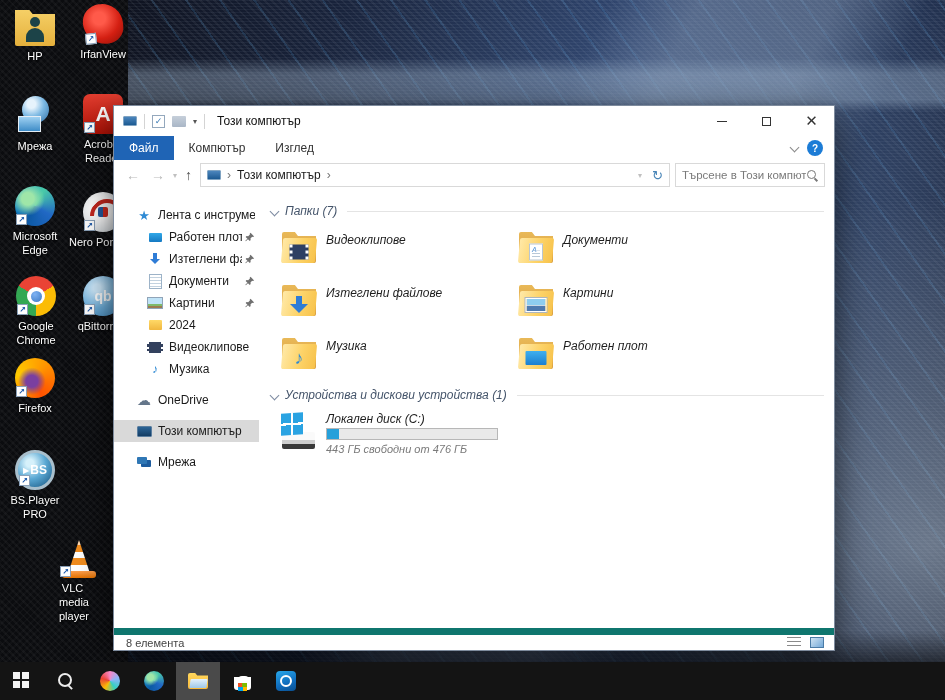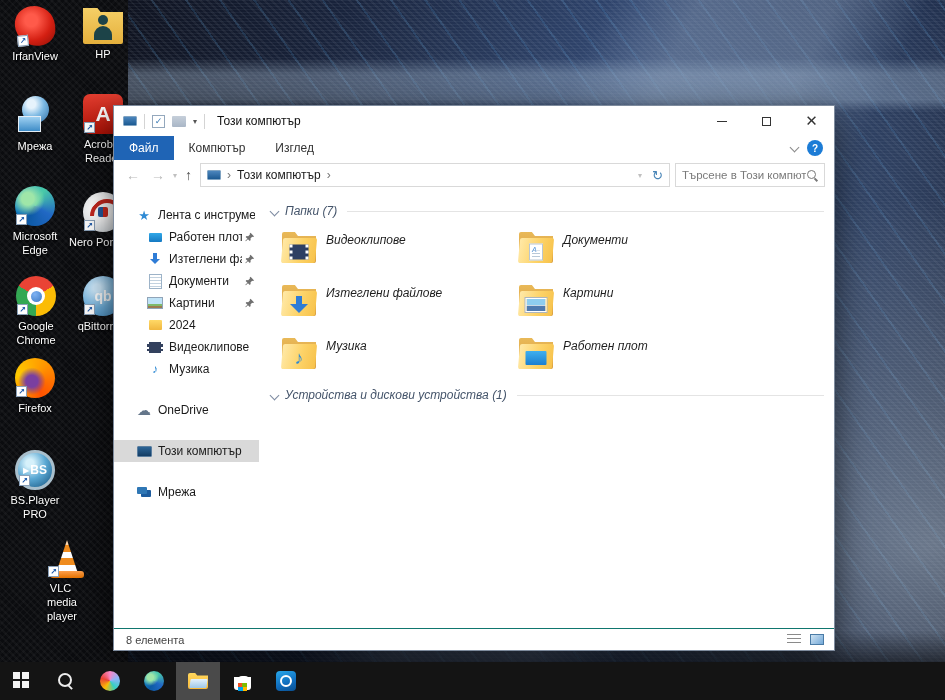--- a/index.html
+++ b/index.html
@@ -27,21 +27,21 @@
   .desktop-icons { position:absolute; inset:0; z-index:1; width:140px; }
   .dicon { position:absolute; width:70px; text-align:center; }
   .dicon .art { position:relative; width:40px; height:40px; margin:0 auto; }
   .dicon .dlabel { margin-top:4px; font-size:11px; line-height:1.25; color:#fff;
     text-shadow:0 1px 3px rgba(0,0,0,.95), 0 0 2px rgba(0,0,0,.85); }
   .dicon:nth-of-type(1){left:0;top:6px;}   .dicon:nth-of-type(2){left:68px;top:4px;}
   .dicon:nth-of-type(3){left:0;top:96px;}  .dicon:nth-of-type(4){left:68px;top:94px;}
   .dicon:nth-of-type(5){left:0;top:186px;} .dicon:nth-of-type(6){left:68px;top:192px;}
   .dicon:nth-of-type(7){left:1px;top:276px;} .dicon:nth-of-type(8){left:68px;top:276px;}
   .dicon:nth-of-type(9){left:0;top:358px;} .dicon:nth-of-type(10){left:0;top:450px;}
-  .dicon:nth-of-type(11){left:4px;top:538px;padding-left:43px;}
+  .dicon:nth-of-type(11){left:16px;top:538px;padding-left:43px;}
 
   .sc { position:absolute; left:1px; bottom:1px; width:11px; height:11px; background:#fff;
     border:1px solid #8aa0b8; display:flex; align-items:center; justify-content:center; z-index:4; }
   .sc::after { content:"\2197"; font-size:8px; color:#1956a8; font-weight:bold; }
 
   .dk-hp { background:linear-gradient(#f7d36b,#e5b03c); border-radius:2px;
     clip-path:polygon(0 10%,36% 10%,44% 20%,100% 20%,100% 100%,0 100%); }
   .dk-hp::before { content:""; position:absolute; left:15px; top:11px; width:10px; height:10px; border-radius:50%; background:#1c4348; }
   .dk-hp::after { content:""; position:absolute; left:11px; top:22px; width:18px; height:14px; border-radius:9px 9px 0 0; background:#1c4348; }
 
@@ -135,21 +135,21 @@
   .mag::after { content:""; position:absolute; left:8.5px; top:8.5px; width:1.5px; height:4px; background:#777; transform:rotate(-45deg); }
 
   .win-body { flex:1; display:flex; min-height:0; }
 
   
   .sidebar { width:145px; flex:0 0 145px; padding-top:14px; overflow:hidden; }
   .side-item { height:22px; display:flex; align-items:center; font-size:12px; color:#1a1a1a; padding-right:4px; }
   .side-item .label { white-space:nowrap; overflow:hidden; flex:1; }
   .side-item.root { padding-left:22px; }
   .side-item.child { padding-left:33px; }
-  .side-item.gap { margin-top:19px; }
+  .side-item.gap { margin-top:9px; }
   .side-item.selected { background:#d9d9d9; }
   .si { width:16px; flex:0 0 16px; height:15px; margin-right:6px; position:relative; display:flex; align-items:center; justify-content:center; }
   .si-star::before { content:"\2605"; color:#2f8ad4; font-size:13px; }
   .si-desktop::before { content:""; width:13px; height:9px; border-radius:1px; background:linear-gradient(#31a8e8,#1579c2); }
   .si-down::before { content:""; position:absolute; left:6px; top:1px; width:4px; height:6px; background:#2e7cd6; }
   .si-down::after { content:""; position:absolute; left:3px; top:7px; border:5px solid transparent; border-top:5px solid #2e7cd6; }
   .si-doc::before { content:""; width:11px; height:13px; border:1px solid #9db3c8;
     background:repeating-linear-gradient(180deg, #fff 0 2px, #c3d2df 2px 3px); }
   .si-pic::before { content:""; width:14px; height:10px; border:1px solid #90a4b8;
     background:linear-gradient(180deg, #bfe3f7 0 55%, #7fba6a 55% 78%, #9c7b4f 78%); }
@@ -201,21 +201,21 @@
   .drive-art::after { content:""; position:absolute; left:2px; top:1px; width:22px; height:22px; transform:skewY(-4deg);
     background:linear-gradient(90deg, transparent 0 45%, #fff 45% 55%, transparent 55%),
                linear-gradient(180deg, transparent 0 45%, #fff 45% 55%, transparent 55%),
                #2aa3e2; }
   .drive-meta { margin-left:7px; }
   .drive-name { font-size:12px; color:#1e1e1e; }
   .drive-bar { width:172px; height:12px; border:1px solid #b7b7b7; background:#e9e9e9; margin:2px 0 3px; }
   .drive-bar-used { height:100%; background:#26a0da; }
   .drive-info { font-size:11px; color:#7a7a7a; }
 
-  .statusbar { height:22px; flex:0 0 22px; border-top:1px solid #0f766e; display:flex; align-items:center; font-size:11px; color:#444; padding:0 10px 0 12px; }
+  .statusbar { height:22px; flex:0 0 22px; border-top:7px solid #0f766e; display:flex; align-items:center; font-size:11px; color:#444; padding:0 10px 0 12px; }
   .view-toggles { margin-left:auto; display:flex; gap:9px; }
   .vt-list { width:14px; height:11px; background:repeating-linear-gradient(180deg, #8a8a8a 0 1px, transparent 1px 4px); }
   .vt-thumb { width:14px; height:11px; border:1px solid #4a7ba6; background:linear-gradient(135deg, #cfe3f2, #74a9d8); }
 
   
   .taskbar { position:absolute; left:0; right:0; bottom:0; height:38px; background:#141414; z-index:10; display:flex; }
   .tb-item { width:44px; height:38px; display:flex; align-items:center; justify-content:center; position:relative; }
   .tb-item.active { background:#4a4a4a; }
   .tb-art { position:relative; width:20px; height:20px; display:flex; align-items:center; justify-content:center; }
   .tb-start::before { content:""; width:7px; height:7px; background:#f2f2f2; box-shadow:9px 0 #f2f2f2, 0 9px #f2f2f2, 9px 9px #f2f2f2; margin:-9px 0 0 -9px; position:absolute; left:50%; top:50%; }
@@ -235,31 +235,31 @@
 </style>
 </head>
 <body>
 
 <div class="wall-carbon"></div>
 <div class="wall-blue"></div>
 
 <div class="desktop-icons">
 
     <div class="dicon">
-      <div class="art dk-irfanview">
-        <span class="sc"></span>
-      </div>
-      <div class="dlabel">IrfanView</div>
-    </div>
-
-    <div class="dicon">
       <div class="art dk-hp">
         
       </div>
       <div class="dlabel">HP</div>
+    </div>
+
+    <div class="dicon">
+      <div class="art dk-irfanview">
+        <span class="sc"></span>
+      </div>
+      <div class="dlabel">IrfanView</div>
     </div>
 
     <div class="dicon">
       <div class="art dk-network">
         
       </div>
       <div class="dlabel">Мрежа</div>
     </div>
 
     <div class="dicon">
@@ -512,20 +512,30 @@
           </div>
         </div>
 
       <div class="group-header">
         <span class="chev"></span>
         <span class="gtitle">Устройства и дискови устройства</span>&nbsp;
         <span>(1)</span>
         <span class="rule"></span>
       </div>
 
+      <div class="drive-tile">
+        <span class="drive-art"></span>
+        <span class="drive-meta">
+          <div class="drive-name">Локален диск (C:)</div>
+          <div class="drive-bar">
+            <div class="drive-bar-used" style="width: 7%;"></div>
+          </div>
+          <div class="drive-info">443 ГБ свободни от 476 ГБ</div>
+        </span>
+      </div>
     </div>
   </div>
 
   <div class="statusbar">
     <span>8 елемента</span>
     <span class="view-toggles">
       <span class="vt-list"></span>
       <span class="vt-thumb"></span>
     </span>
   </div>

